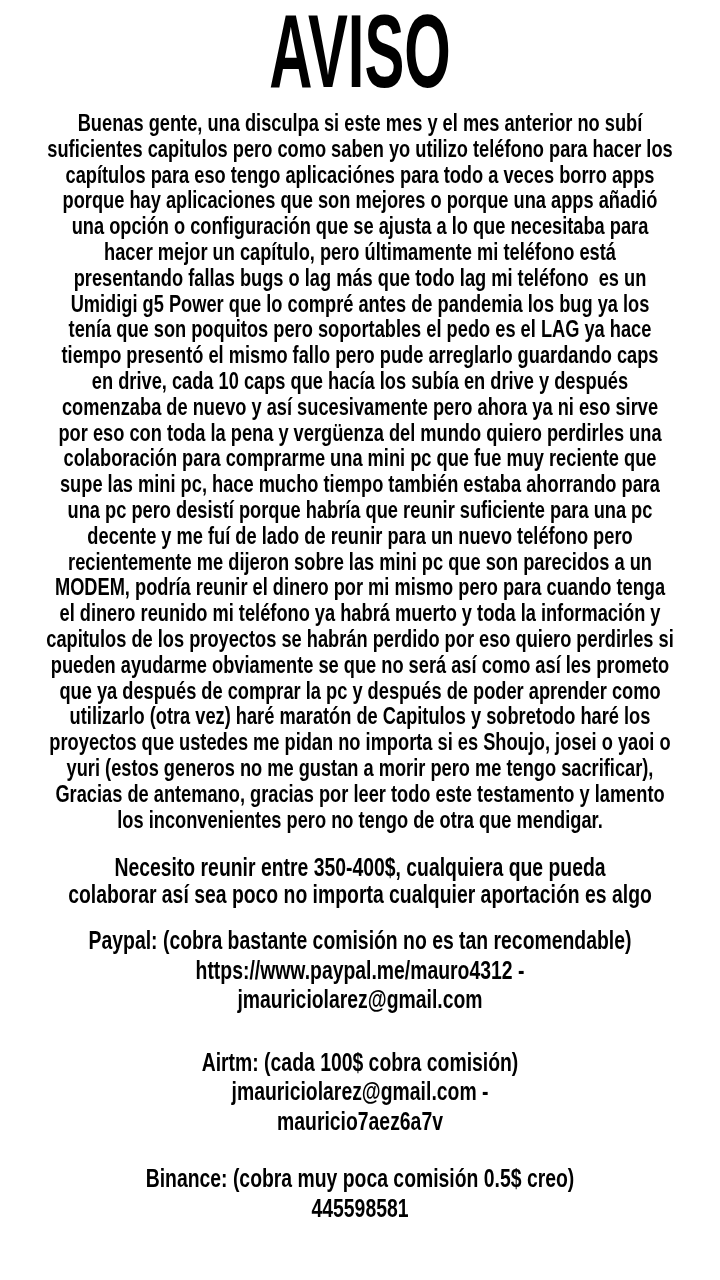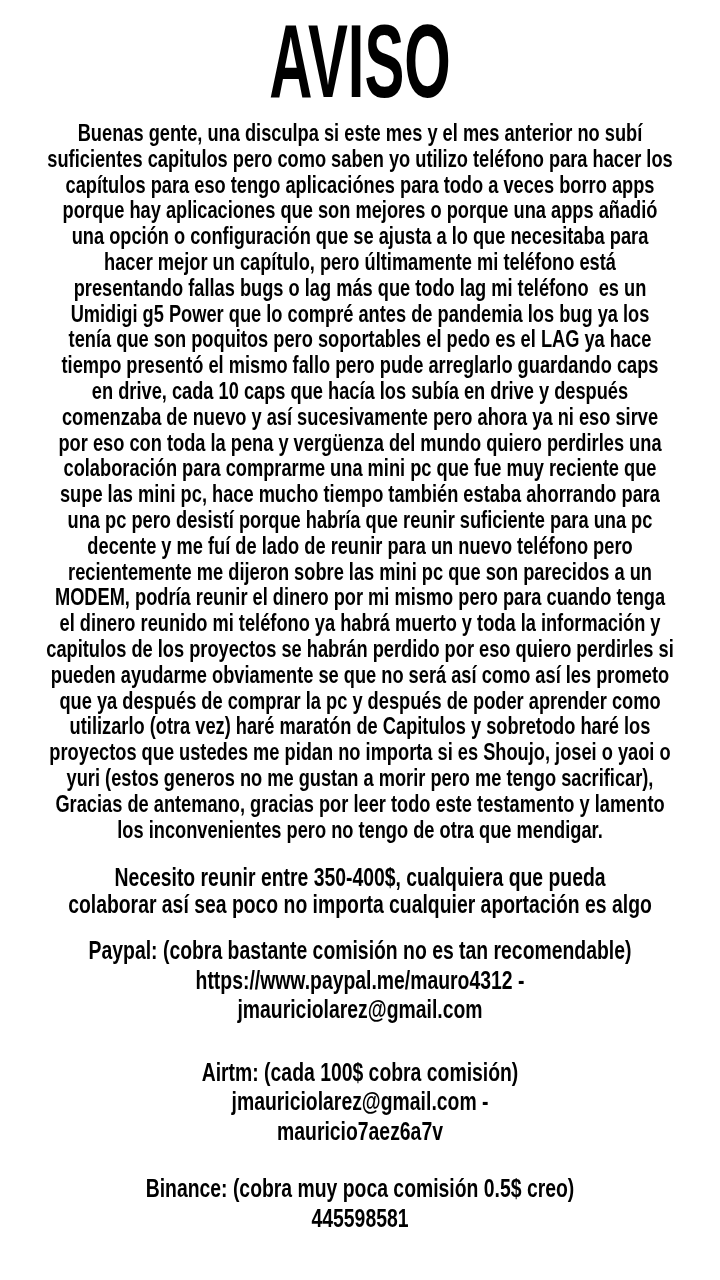--- a/index.html
+++ b/index.html
@@ -10,21 +10,20 @@
     background: #ffffff;
     color: #000000;
     font-family: "Liberation Sans", sans-serif;
     font-weight: 700;
     overflow: hidden;
   }
   .page {
     position: relative;
     width: 720px;
     height: 1280px;
-    padding-top: 10px;
     overflow: hidden;
   }
   
   .title {
     width: 720px;
     font-size: 103px;
     line-height: 103px;
     text-align: center;
     letter-spacing: 0;
     transform: scaleX(0.58);

